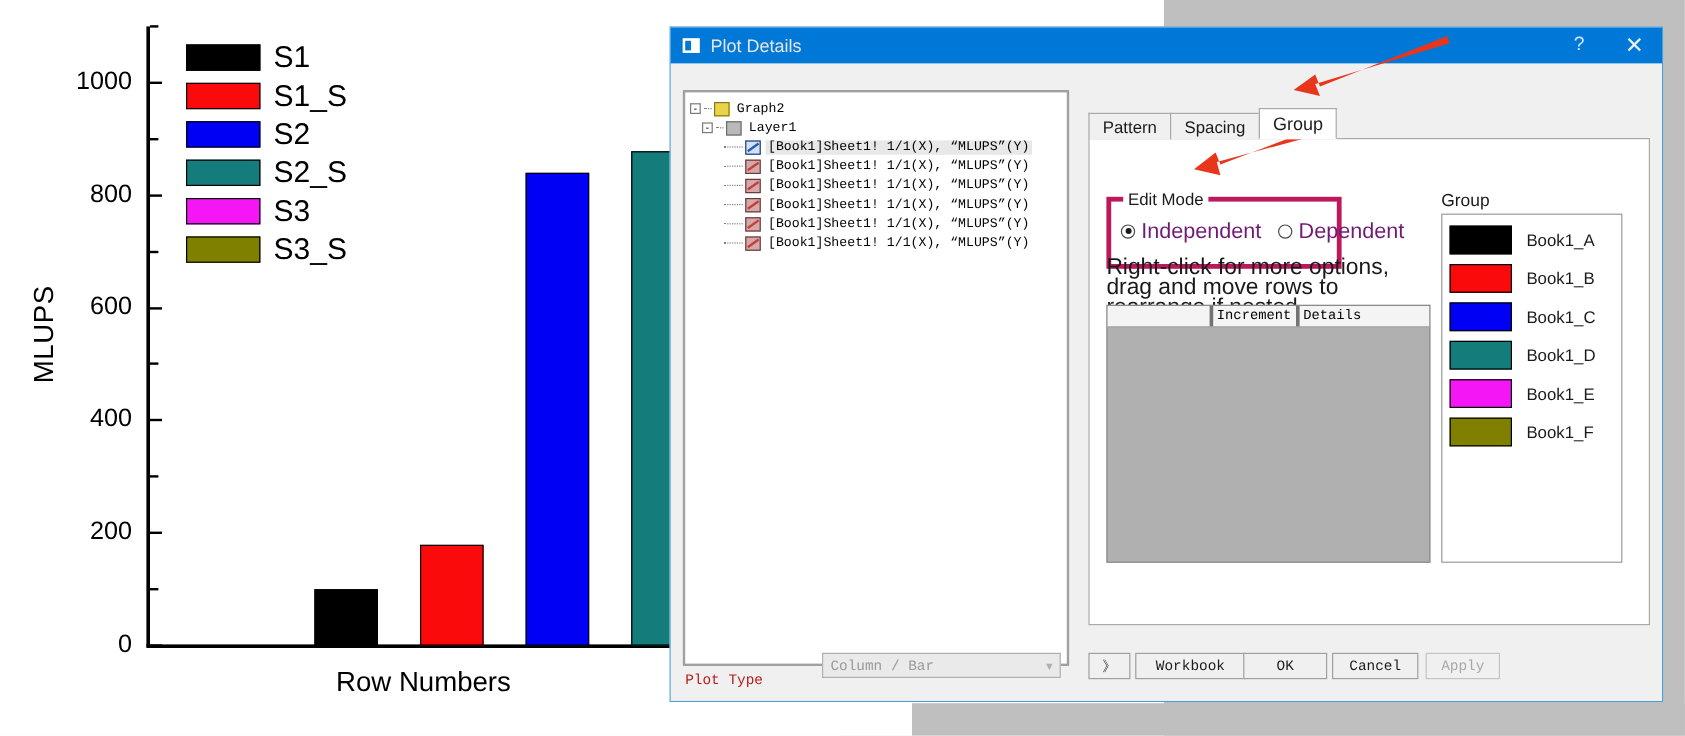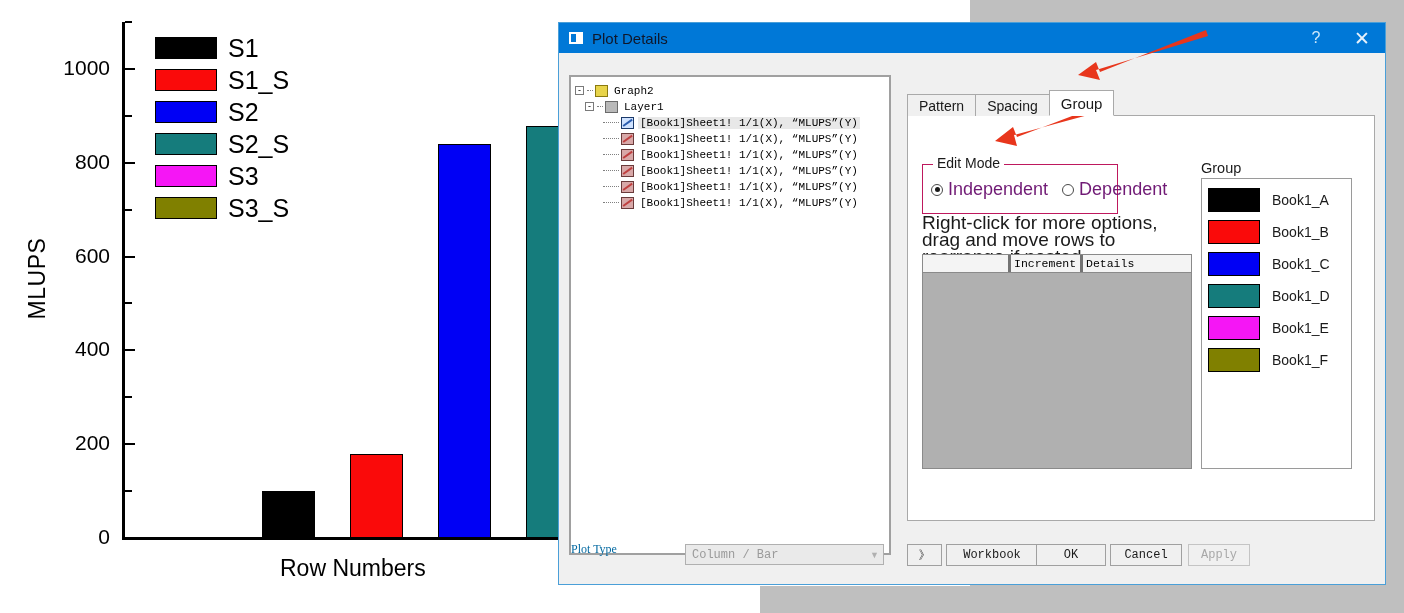--- a/index.html
+++ b/index.html
@@ -52,21 +52,21 @@
     position:relative;
   }
   #title-icon{
     width:14px;height:12px;margin-left:10px;margin-right:9px;
     background:#fff;border:2px solid #fff;box-sizing:border-box;
     display:flex;
   }
   #title-icon i{display:block;width:50%;height:100%;}
   #title-icon i:first-child{background:#0078d7;}
   #title-icon i:last-child{background:#fff;}
-  #title-text{color:#0f172a;font-size:15px;}
+  #title-text{color:#e5e5e5;font-size:15px;}
   #title-btns{position:absolute;right:0;top:0;height:30px;display:flex;}
   .title-btn{width:46px;height:30px;display:flex;align-items:center;justify-content:center;color:#cfe8fb;font-size:16px;}
   .title-btn.close{font-size:19px;color:#e8f2fb;}
 
   #dlg-body{position:absolute;left:0;top:30px;right:0;bottom:0;background:#f0f0f0;}
 
   
   #tree-panel{
     position:absolute;left:10px;top:22px;width:322px;height:480px;
     background:#fff;border:2px solid #a0a0a0;box-sizing:border-box;
@@ -100,22 +100,22 @@
     border-bottom:none;box-sizing:border-box;margin-right:-1px;
   }
   .tab.active{height:26px;background:#ffffff;border-bottom:1px solid #fff;font-size:15px;}
   #tabpage{
     position:absolute;left:0;top:24px;width:468px;height:406px;
     background:#fff;border:1px solid #a9a9a9;box-sizing:border-box;
   }
 
   
   #editmode-box{
-    position:absolute;left:14px;top:48px;width:196px;height:50px;
-    border:1px solid #be185d;box-sizing:border-box;
+    position:absolute;left:14px;top:48px;width:196px;height:60px;
+    border:4px solid #be185d;box-sizing:border-box;
   }
   #editmode-legend{
     position:absolute;left:10px;top:-10px;background:#fff;padding:0 4px;font-size:14px;color:#1a1a1a;
   }
   .radio-row{position:absolute;left:8px;top:14px;display:flex;align-items:center;}
   .radio{
     width:12px;height:12px;border:1px solid #4a4a4a;border-radius:50%;background:#fff;
     margin-right:5px;position:relative;box-sizing:border-box;flex:none;
   }
   .radio.checked:after{
@@ -146,21 +146,21 @@
   #group-list{
     position:absolute;left:293px;top:62px;width:151px;height:291px;
     background:#fff;border:1px solid #9a9a9a;box-sizing:border-box;padding:5px 0 0 6px;
   }
   .group-row{display:flex;align-items:center;height:32px;}
   .group-swatch{width:52px;height:24px;border:1px solid #000;box-sizing:border-box;margin-right:12px;flex:none;}
   .group-name{font-size:14px;color:#1a1a1a;}
 
   
   #bottom-bar{position:absolute;left:0;bottom:0;width:100%;height:52px;}
-  #plottype-label{position:absolute;left:12px;top:10px;font-family:Liberation Serif, serif;font-size:12px;color:#0369a1;}
+  #plottype-label{position:absolute;left:12px;top:28px;font-family:Liberation Mono, monospace;font-size:12px;color:#b91c1c;}
   #plottype-select{
     position:absolute;left:126px;top:12px;width:199px;height:21px;
     background:#eaeaea;border:1px solid #b0b0b0;box-sizing:border-box;
     display:flex;align-items:center;
   }
   #plottype-value{font-family:"Liberation Mono",monospace;font-size:12px;color:#9a9a9a;padding-left:6px;flex:1;}
   #plottype-caret{width:17px;height:19px;display:flex;align-items:center;justify-content:center;color:#b0b0b0;font-size:9px;}
   .dlgbtn{
     position:absolute;top:12px;height:22px;background:#f0f0f0;border:1px solid #a0a0a0;
     box-sizing:border-box;display:flex;align-items:center;justify-content:center;

